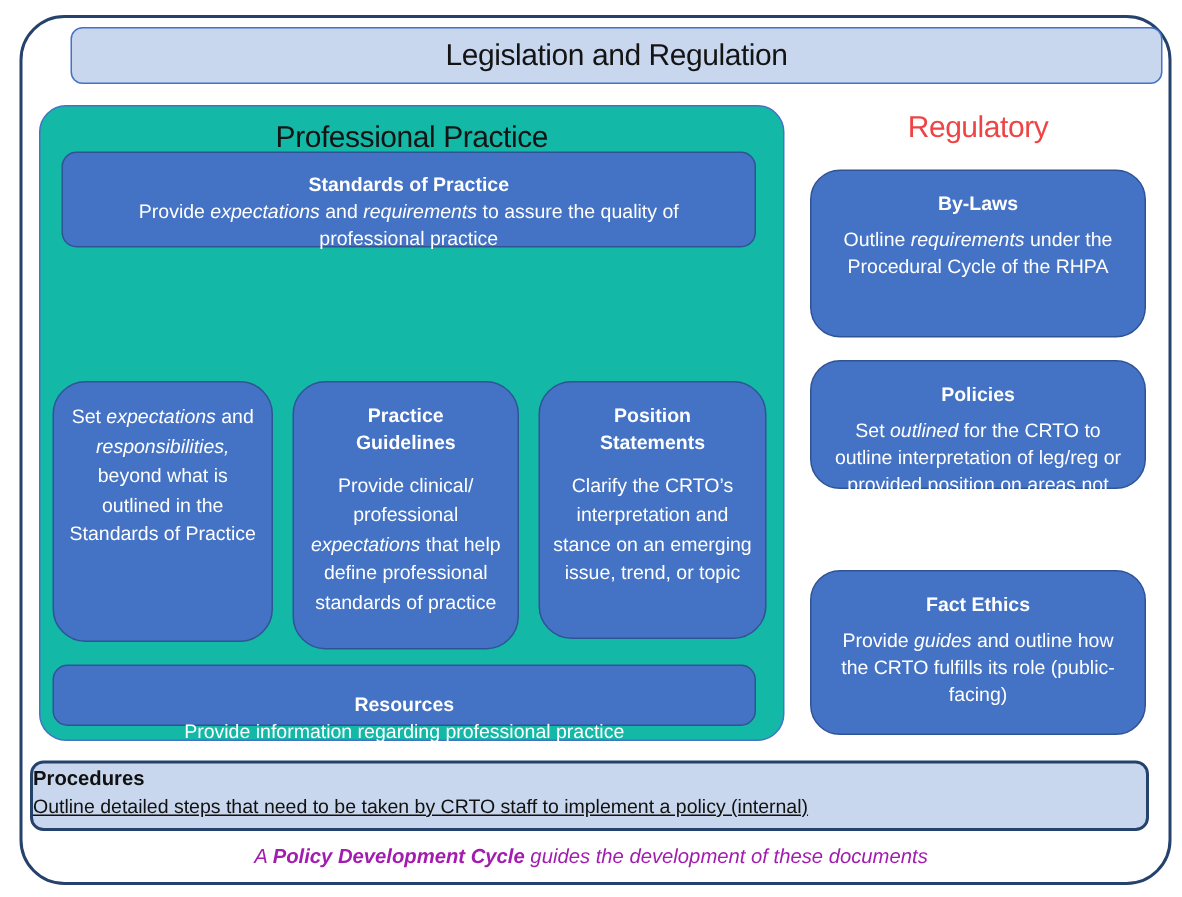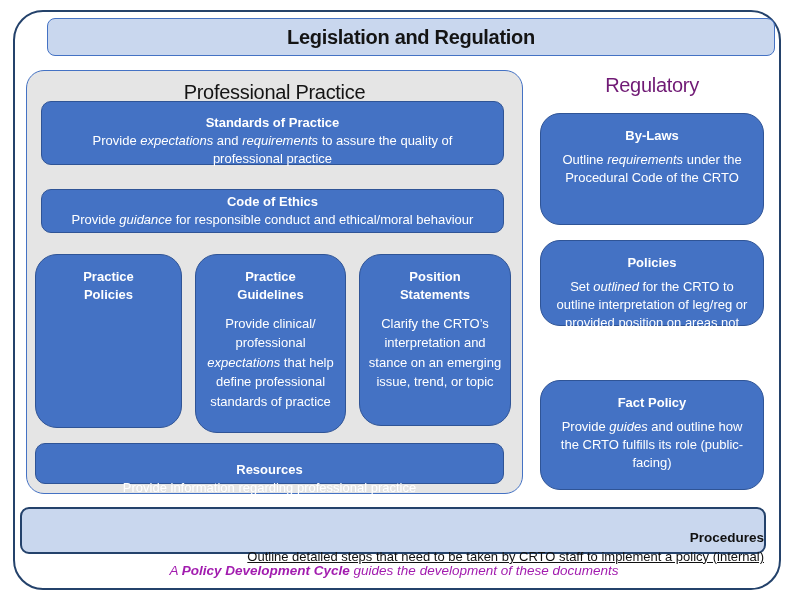--- a/index.html
+++ b/index.html
@@ -26,27 +26,26 @@
     position: absolute;
     left: 47px; top: 18px;
     width: 728px; height: 38px;
     background: #C9D7EE;
     border: 1.5px solid #4472C4;
     border-radius: 8px;
     display: flex; align-items: center; justify-content: center;
     font-size: 20px;
     letter-spacing: -0.3px;
     color: #141414;
-    font-weight: bold;
   }
   .pp-panel {
     position: absolute;
     left: 26px; top: 70px;
     width: 497px; height: 424px;
-    background: #e5e5e5;
+    background: #14b8a6;
     border: 1.5px solid #4472C4;
     border-radius: 18px;
   }
   .panel-heading {
     position: absolute;
     left: 0; top: 10px; width: 100%;
     text-align: center;
     font-size: 20px;
     font-weight: 400;
     letter-spacing: -0.3px;
@@ -78,37 +77,37 @@
   .col-guidelines { left: 168px; width: 151px; height: 179px; }
   .col-position   { left: 332px; width: 152px; height: 172px; }
   .resources { left: 8px; top: 372px; width: 469px; height: 41px; border-radius: 10px; padding-top: 17px; }
   .reg-heading {
     position: absolute;
     left: 540px; top: 74px; width: 224px;
     text-align: center;
     font-size: 20px;
     font-weight: 400;
     letter-spacing: -0.3px;
-    color: #701a75;
+    color: #ef4444;
   }
   .reg-box { left: 540px; width: 224px; border-radius: 20px; padding: 13px 11px 0; }
   .reg-box .box-title { margin-bottom: 6px; }
   .bylaws     { top: 113px; height: 112px; }
   .reg-policies { top: 240px; height: 86px; }
   .factsheets { top: 380px; height: 110px; }
   .procedures {
     position: absolute;
     left: 20px; top: 507px;
     width: 746px; height: 47px;
     background: #C9D7EE;
     border: 2px solid #24426B;
     border-radius: 9px;
-    text-align: right;
+    text-align: left;
     color: #111111;
-    padding-top: 20px;
+    padding-top: 1px;
   }
   .proc-title { font-weight: 700; font-size: 13.5px; line-height: 1.4; }
   .proc-body  { font-size: 13px; line-height: 1.4; text-decoration: underline; }
   .footer-note {
     position: absolute;
     left: 0; top: 563px; width: 100%;
     text-align: center;
     font-size: 13.5px;
     color: #a21caf;
   }
@@ -128,27 +127,23 @@
   </div>
 
   <section class="pp-panel">
     <h2 class="panel-heading">Professional Practice</h2>
 
     <div class="box standards">
       <div class="box-title">Standards of Practice</div>
       <div class="box-body"><span class="seg-n">Provide </span><span class="seg-i">expectations</span><span class="seg-n"> and </span><span class="seg-i">requirements</span><span class="seg-n"> to assure the quality of professional practice</span></div>
     </div>
 
-    <div class="box ethics">
-      <div class="box-title">Code of Ethics</div>
-      <div class="box-body"><span class="seg-n">Provide </span><span class="seg-i">guidance</span><span class="seg-n"> for responsible conduct and ethical/moral behaviour</span></div>
-    </div>
 
     <div class="box col-box col-policies">
-      <div class="box-title">Practice Policies</div>
+      <div class="box-body"><span class="seg-n">Set </span><span class="seg-i">expectations</span><span class="seg-n"> and </span><span class="seg-i">responsibilities,</span><span class="seg-n"> beyond what is outlined in the Standards of Practice</span></div>
     </div>
 
     <div class="box col-box col-guidelines">
       <div class="box-title">Practice Guidelines</div>
       <div class="box-body"><span class="seg-n">Provide clinical/ professional </span><span class="seg-i">expectations</span><span class="seg-n"> that help define professional standards of practice</span></div>
     </div>
 
     <div class="box col-box col-position">
       <div class="box-title">Position Statements</div>
       <div class="box-body"><span class="seg-n">Clarify the CRTO’s interpretation and stance on an emerging issue, trend, or topic</span></div>
@@ -157,30 +152,30 @@
     <div class="box resources">
       <div class="box-title">Resources</div>
       <div class="box-body"><span class="seg-n">Provide information regarding professional practice</span></div>
     </div>
   </section>
 
   <h2 class="reg-heading">Regulatory</h2>
 
   <div class="box reg-box bylaws">
     <div class="box-title">By-Laws</div>
-    <div class="box-body"><span class="seg-n">Outline </span><span class="seg-i">requirements</span><span class="seg-n"> under the Procedural Code of the CRTO</span></div>
+    <div class="box-body"><span class="seg-n">Outline </span><span class="seg-i">requirements</span><span class="seg-n"> under the Procedural Cycle of the RHPA</span></div>
   </div>
 
   <div class="box reg-box reg-policies">
     <div class="box-title">Policies</div>
     <div class="box-body"><span class="seg-n">Set </span><span class="seg-i">outlined</span><span class="seg-n"> for the CRTO to outline interpretation of leg/reg or provided position on areas not provided for in leg/reg</span></div>
   </div>
 
   <div class="box reg-box factsheets">
-    <div class="box-title">Fact Policy</div>
+    <div class="box-title">Fact Ethics</div>
     <div class="box-body"><span class="seg-n">Provide </span><span class="seg-i">guides</span><span class="seg-n"> and outline how the CRTO fulfills its role (public-facing)</span></div>
   </div>
 
   <div class="procedures">
     <div class="proc-title">Procedures</div>
     <div class="proc-body"><span class="seg-n">Outline detailed steps that need to be taken by CRTO staff to implement a policy (internal)</span></div>
   </div>
 
   <div class="footer-note"><span class="seg-i">A </span><span class="seg-bi">Policy Development Cycle</span><span class="seg-i"> guides the development of these documents</span></div>
 

